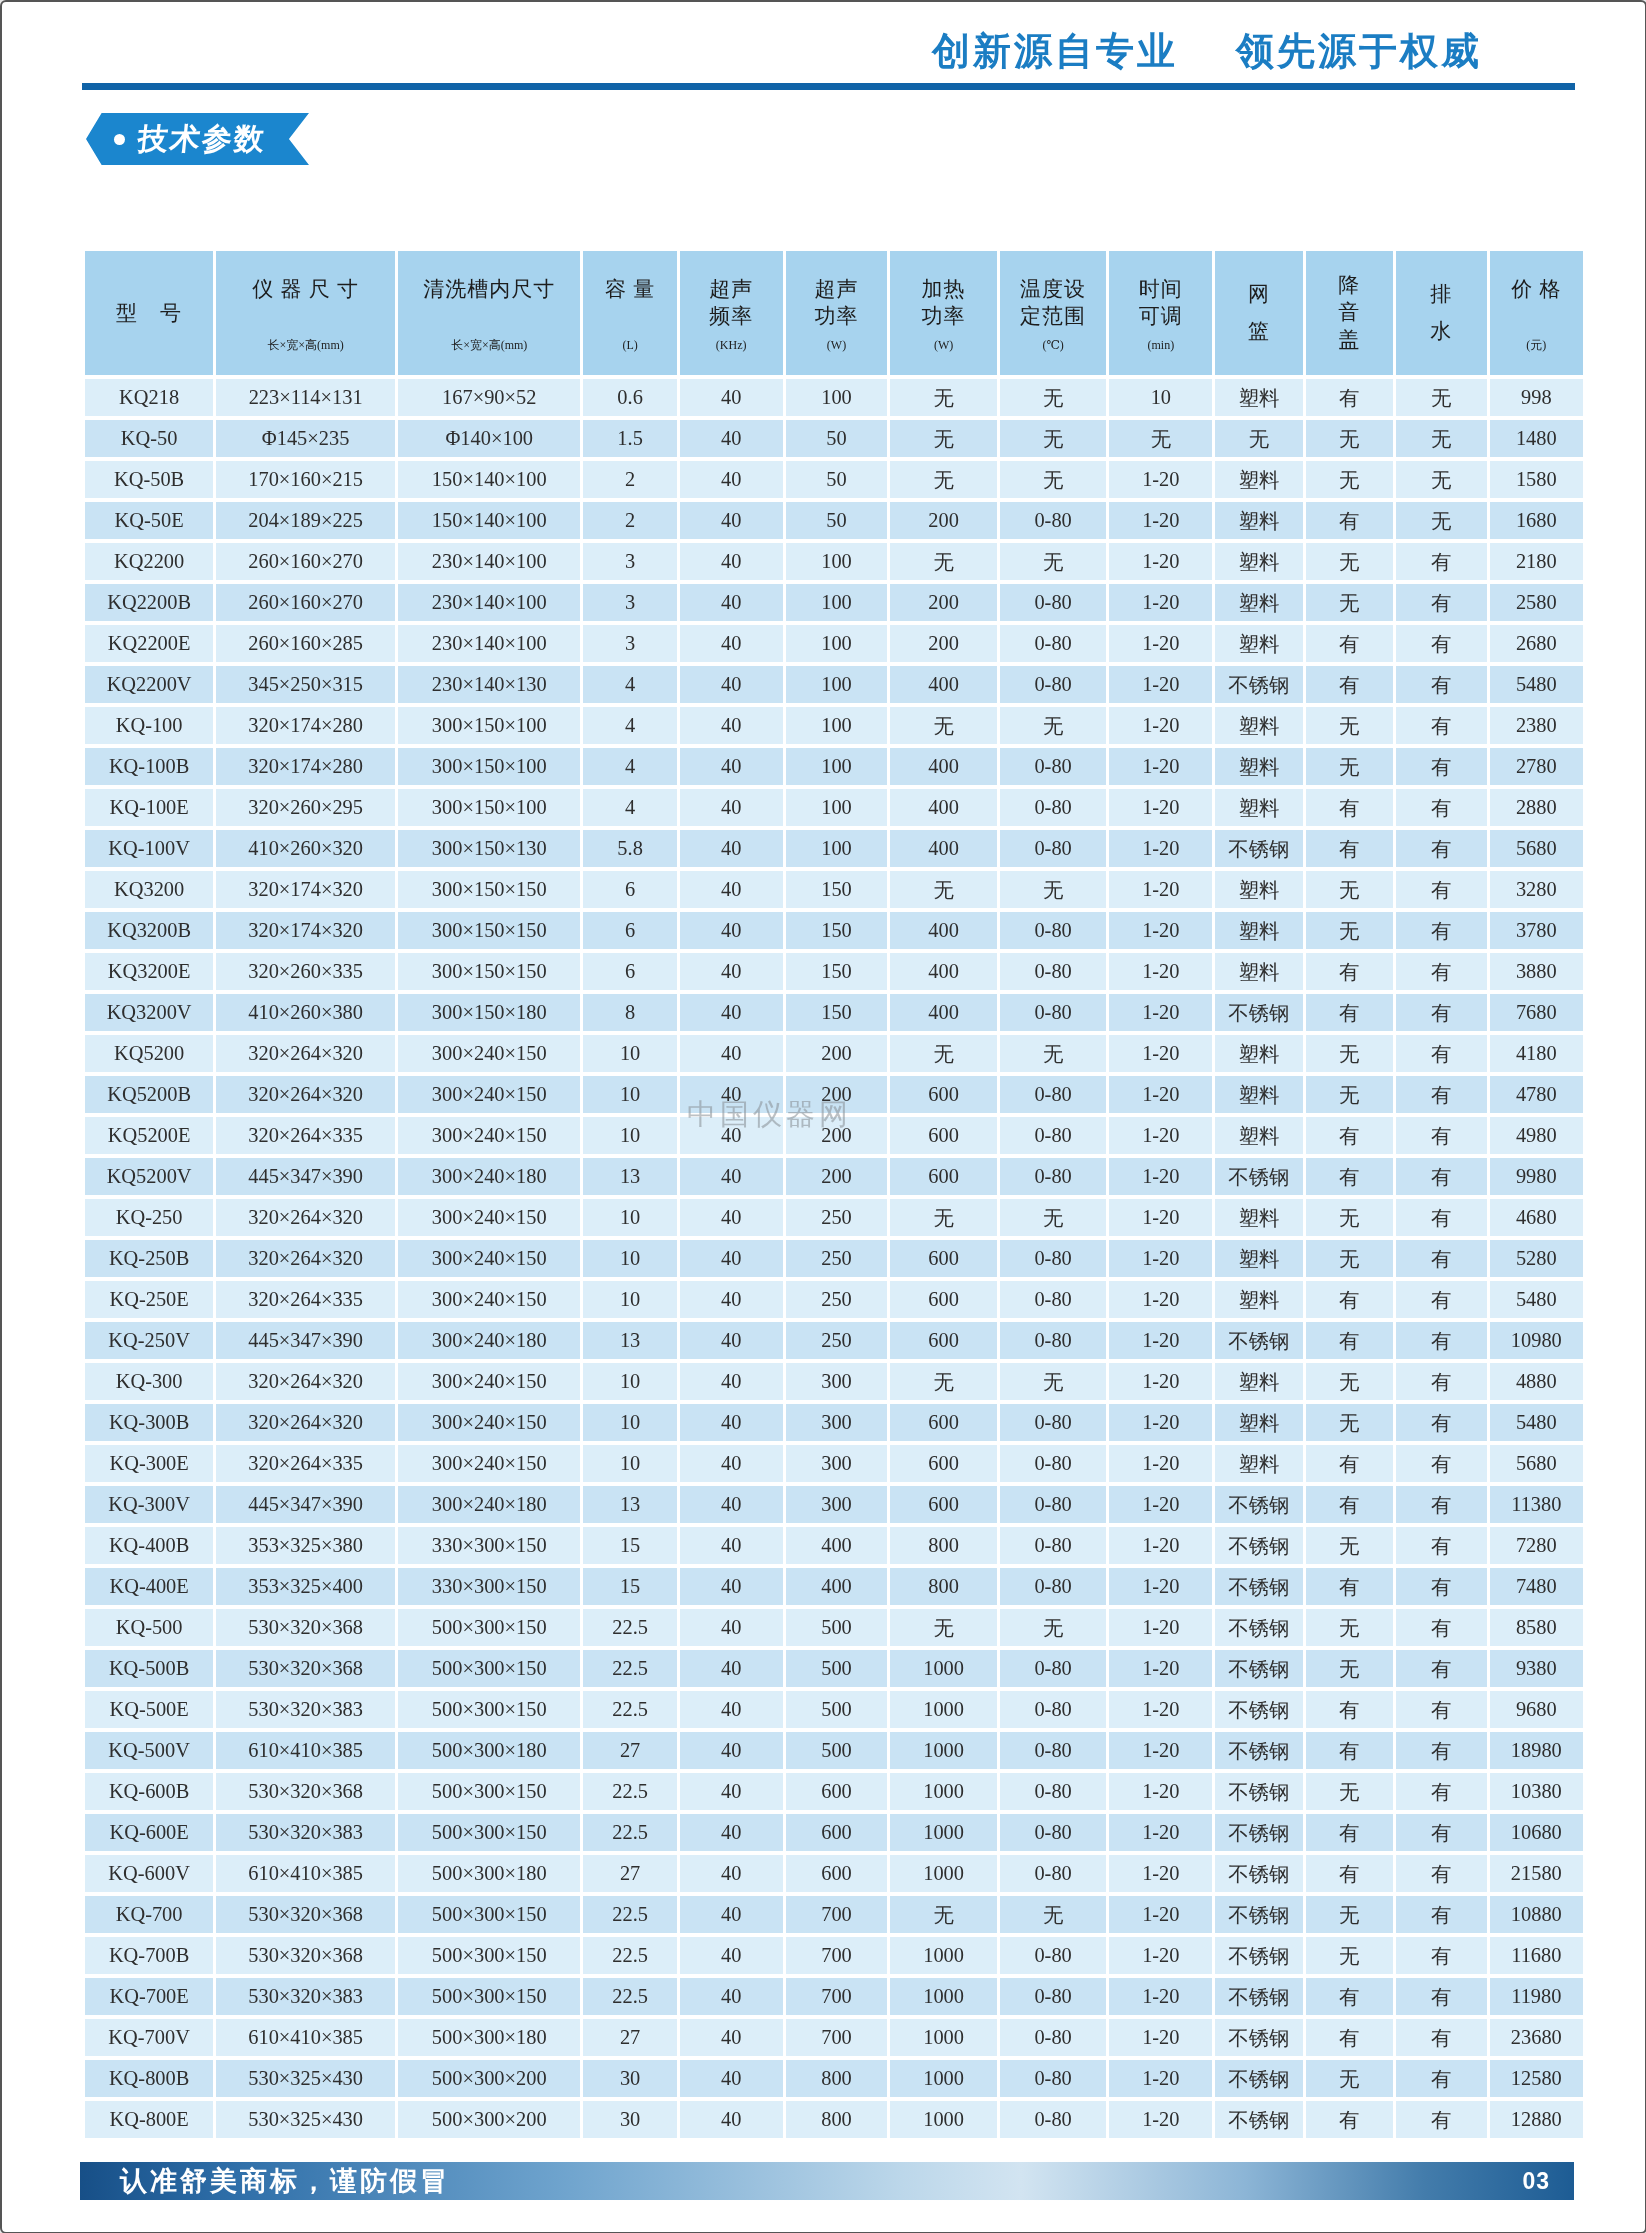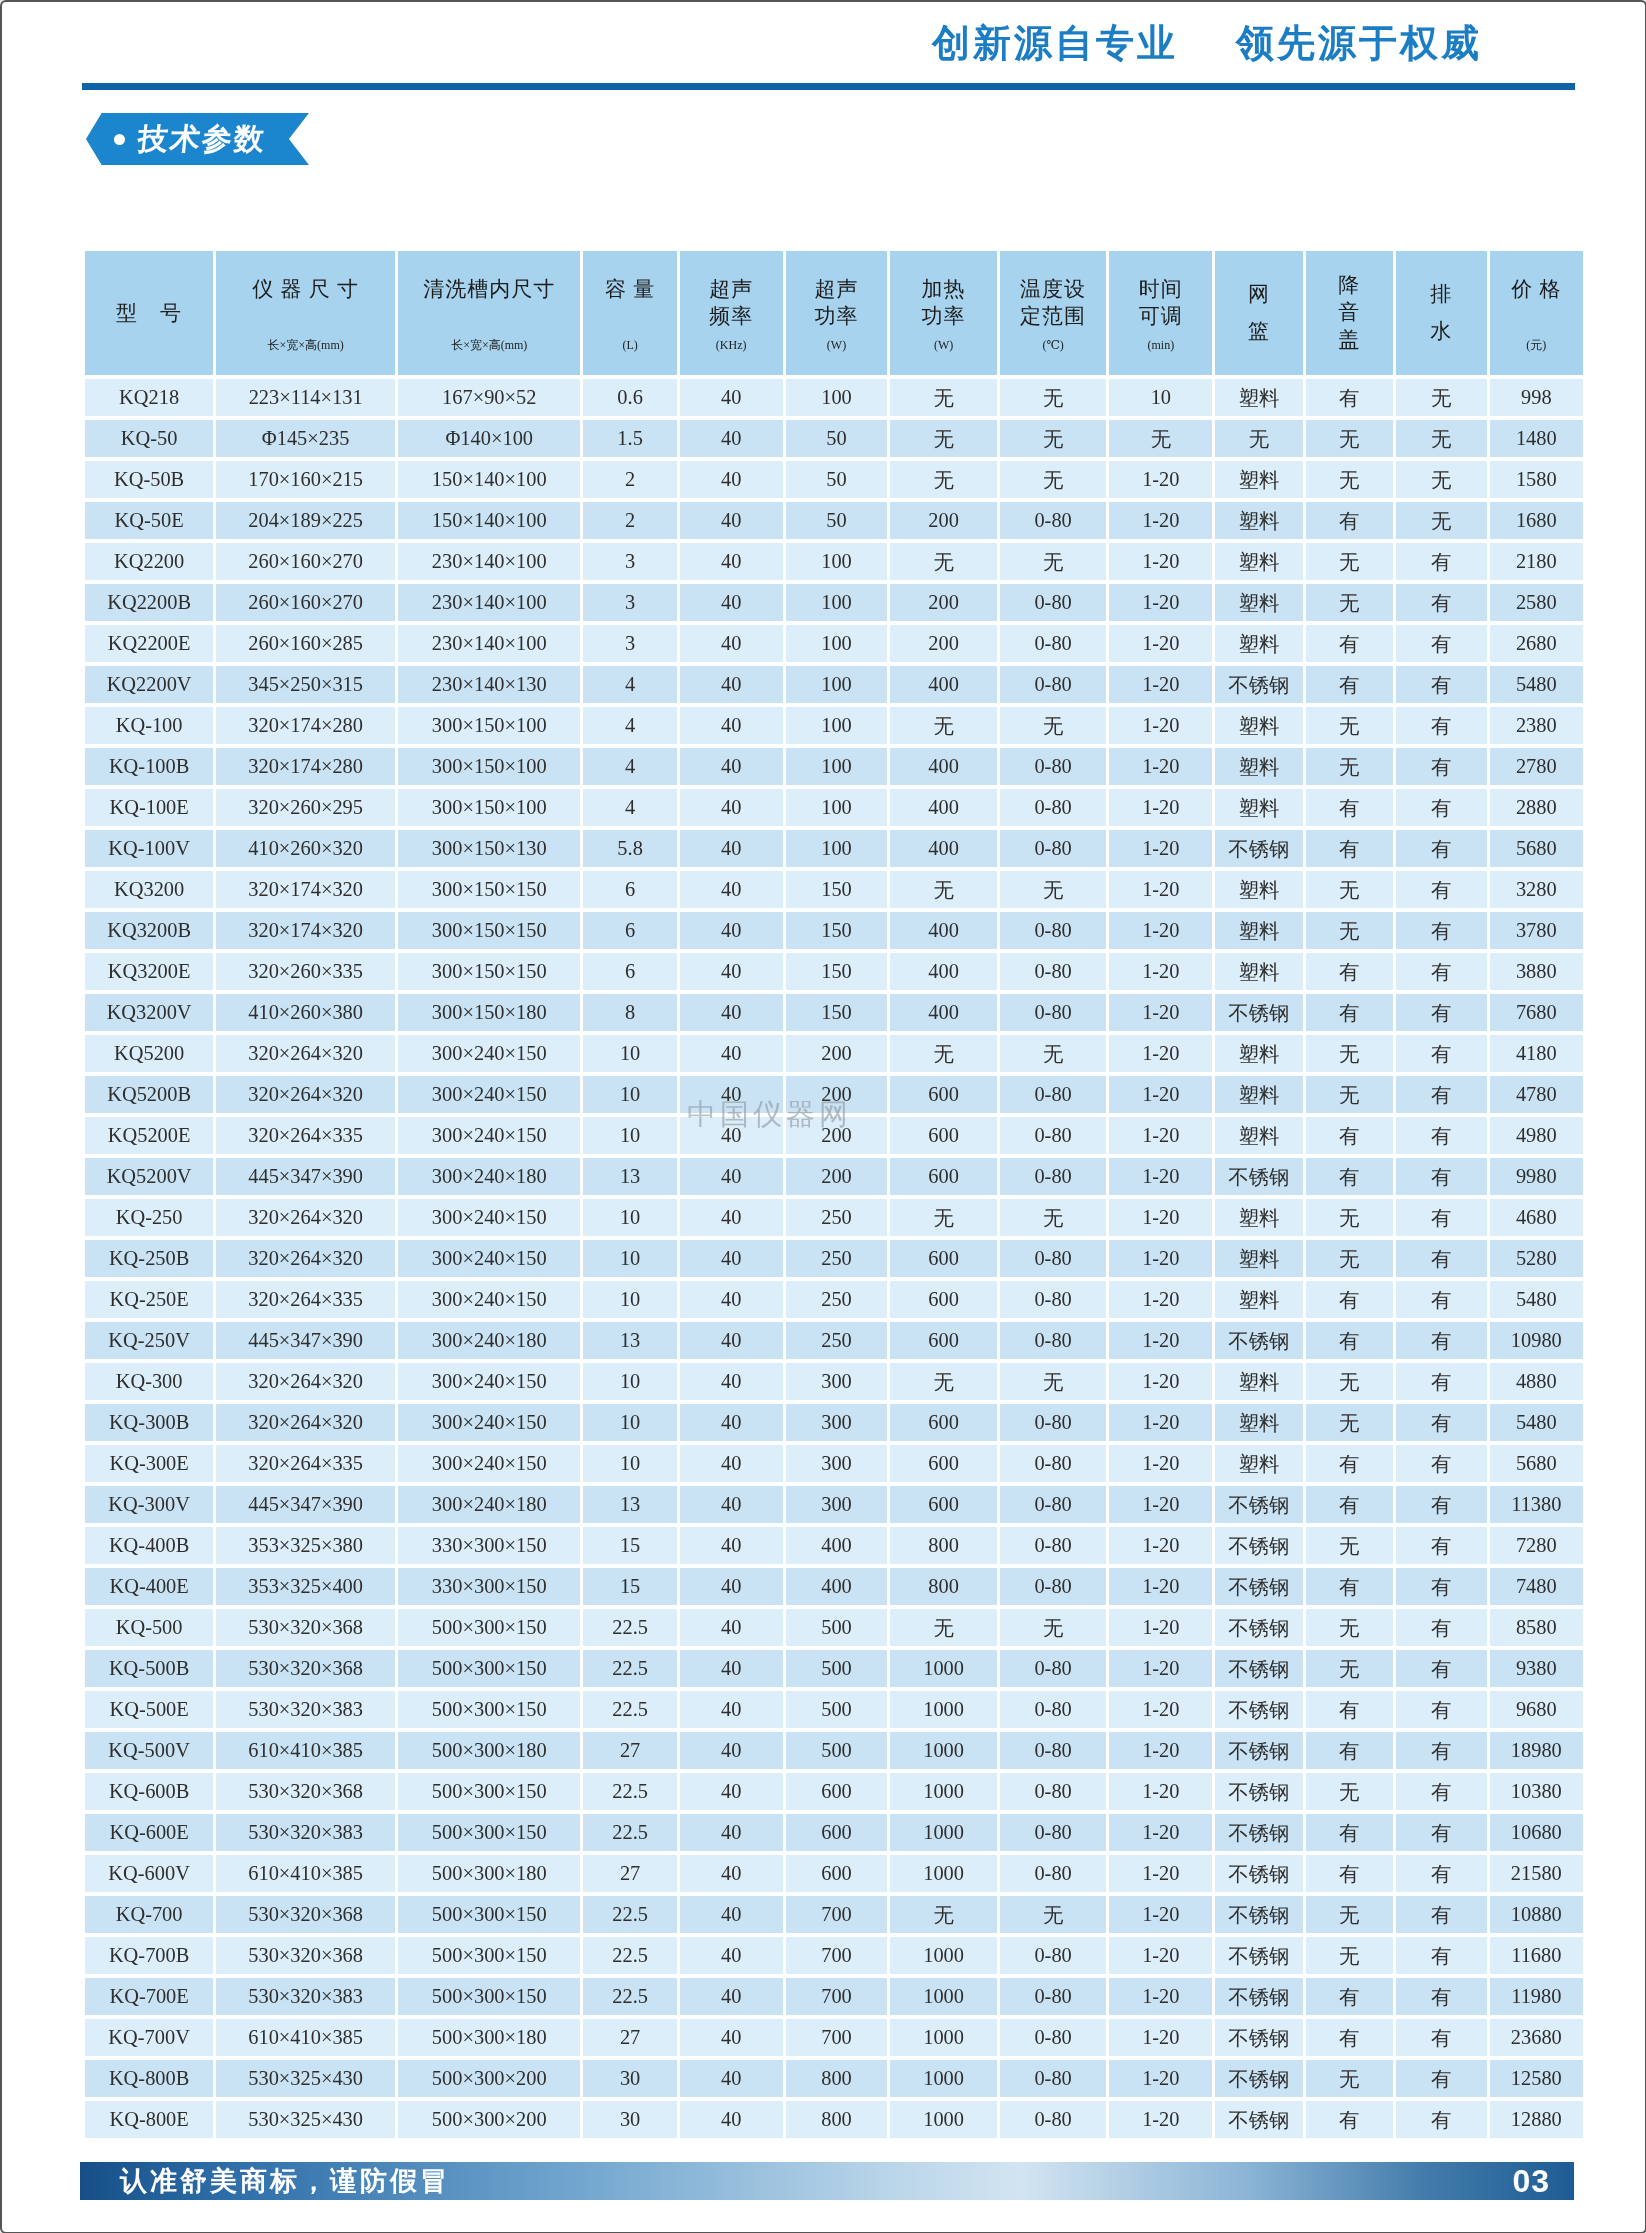--- a/index.html
+++ b/index.html
@@ -4,21 +4,21 @@
 <style>
   html,body { margin:0; padding:0; background:#e8e8e8; }
   .page {
     position:relative; width:1647px; height:2234px; margin:0 auto;
     background:#ffffff; border:2px solid #555; border-radius:6px;
     box-sizing:border-box; overflow:hidden;
     font-family:"Liberation Serif","DejaVu Serif",serif;
   }
   
   .slogan {
-    position:absolute; top:16px; right:163px;
+    position:absolute; top:24px; right:163px;
     font-family:"Liberation Sans","DejaVu Sans",sans-serif;
     font-weight:bold; font-size:38px; color:#1b7dc3; letter-spacing:3px;
     white-space:nowrap;
   }
   .slogan .gap { display:inline-block; width:58px; }
   .rule {
     position:absolute; top:81px; left:80px; width:1493px; height:7px;
     background:#1063a7;
   }
   
@@ -73,21 +73,21 @@
   .footer {
     position:absolute; top:2160px; left:78px; width:1494px; height:38px;
     background:linear-gradient(90deg,#174f87 0%,#2e6ea8 10%,#6ea3cd 32%,
       #bcd7ea 55%,#d2e4f1 63%,#8cb5d6 78%,#437cab 90%,#1d5c94 100%);
     display:flex; justify-content:space-between; align-items:center;
     color:#fff; font-family:"Liberation Sans","DejaVu Sans",sans-serif;
     font-weight:bold;
     gap:22px;
   }
   .footer .ftext { font-size:27px; letter-spacing:3px; padding-left:40px; }
-  .footer .fpage { font-size:32px; padding-right:24px; letter-spacing:1px; }
+  .footer .fpage { font-size:23px; padding-right:24px; letter-spacing:1px; }
 </style>
 </head>
 <body>
 
 <div class="page">
 
   <div class="slogan"><span>创新源自专业</span><span class="gap"></span><span>领先源于权威</span></div>
 
   <div class="rule"></div>
 

